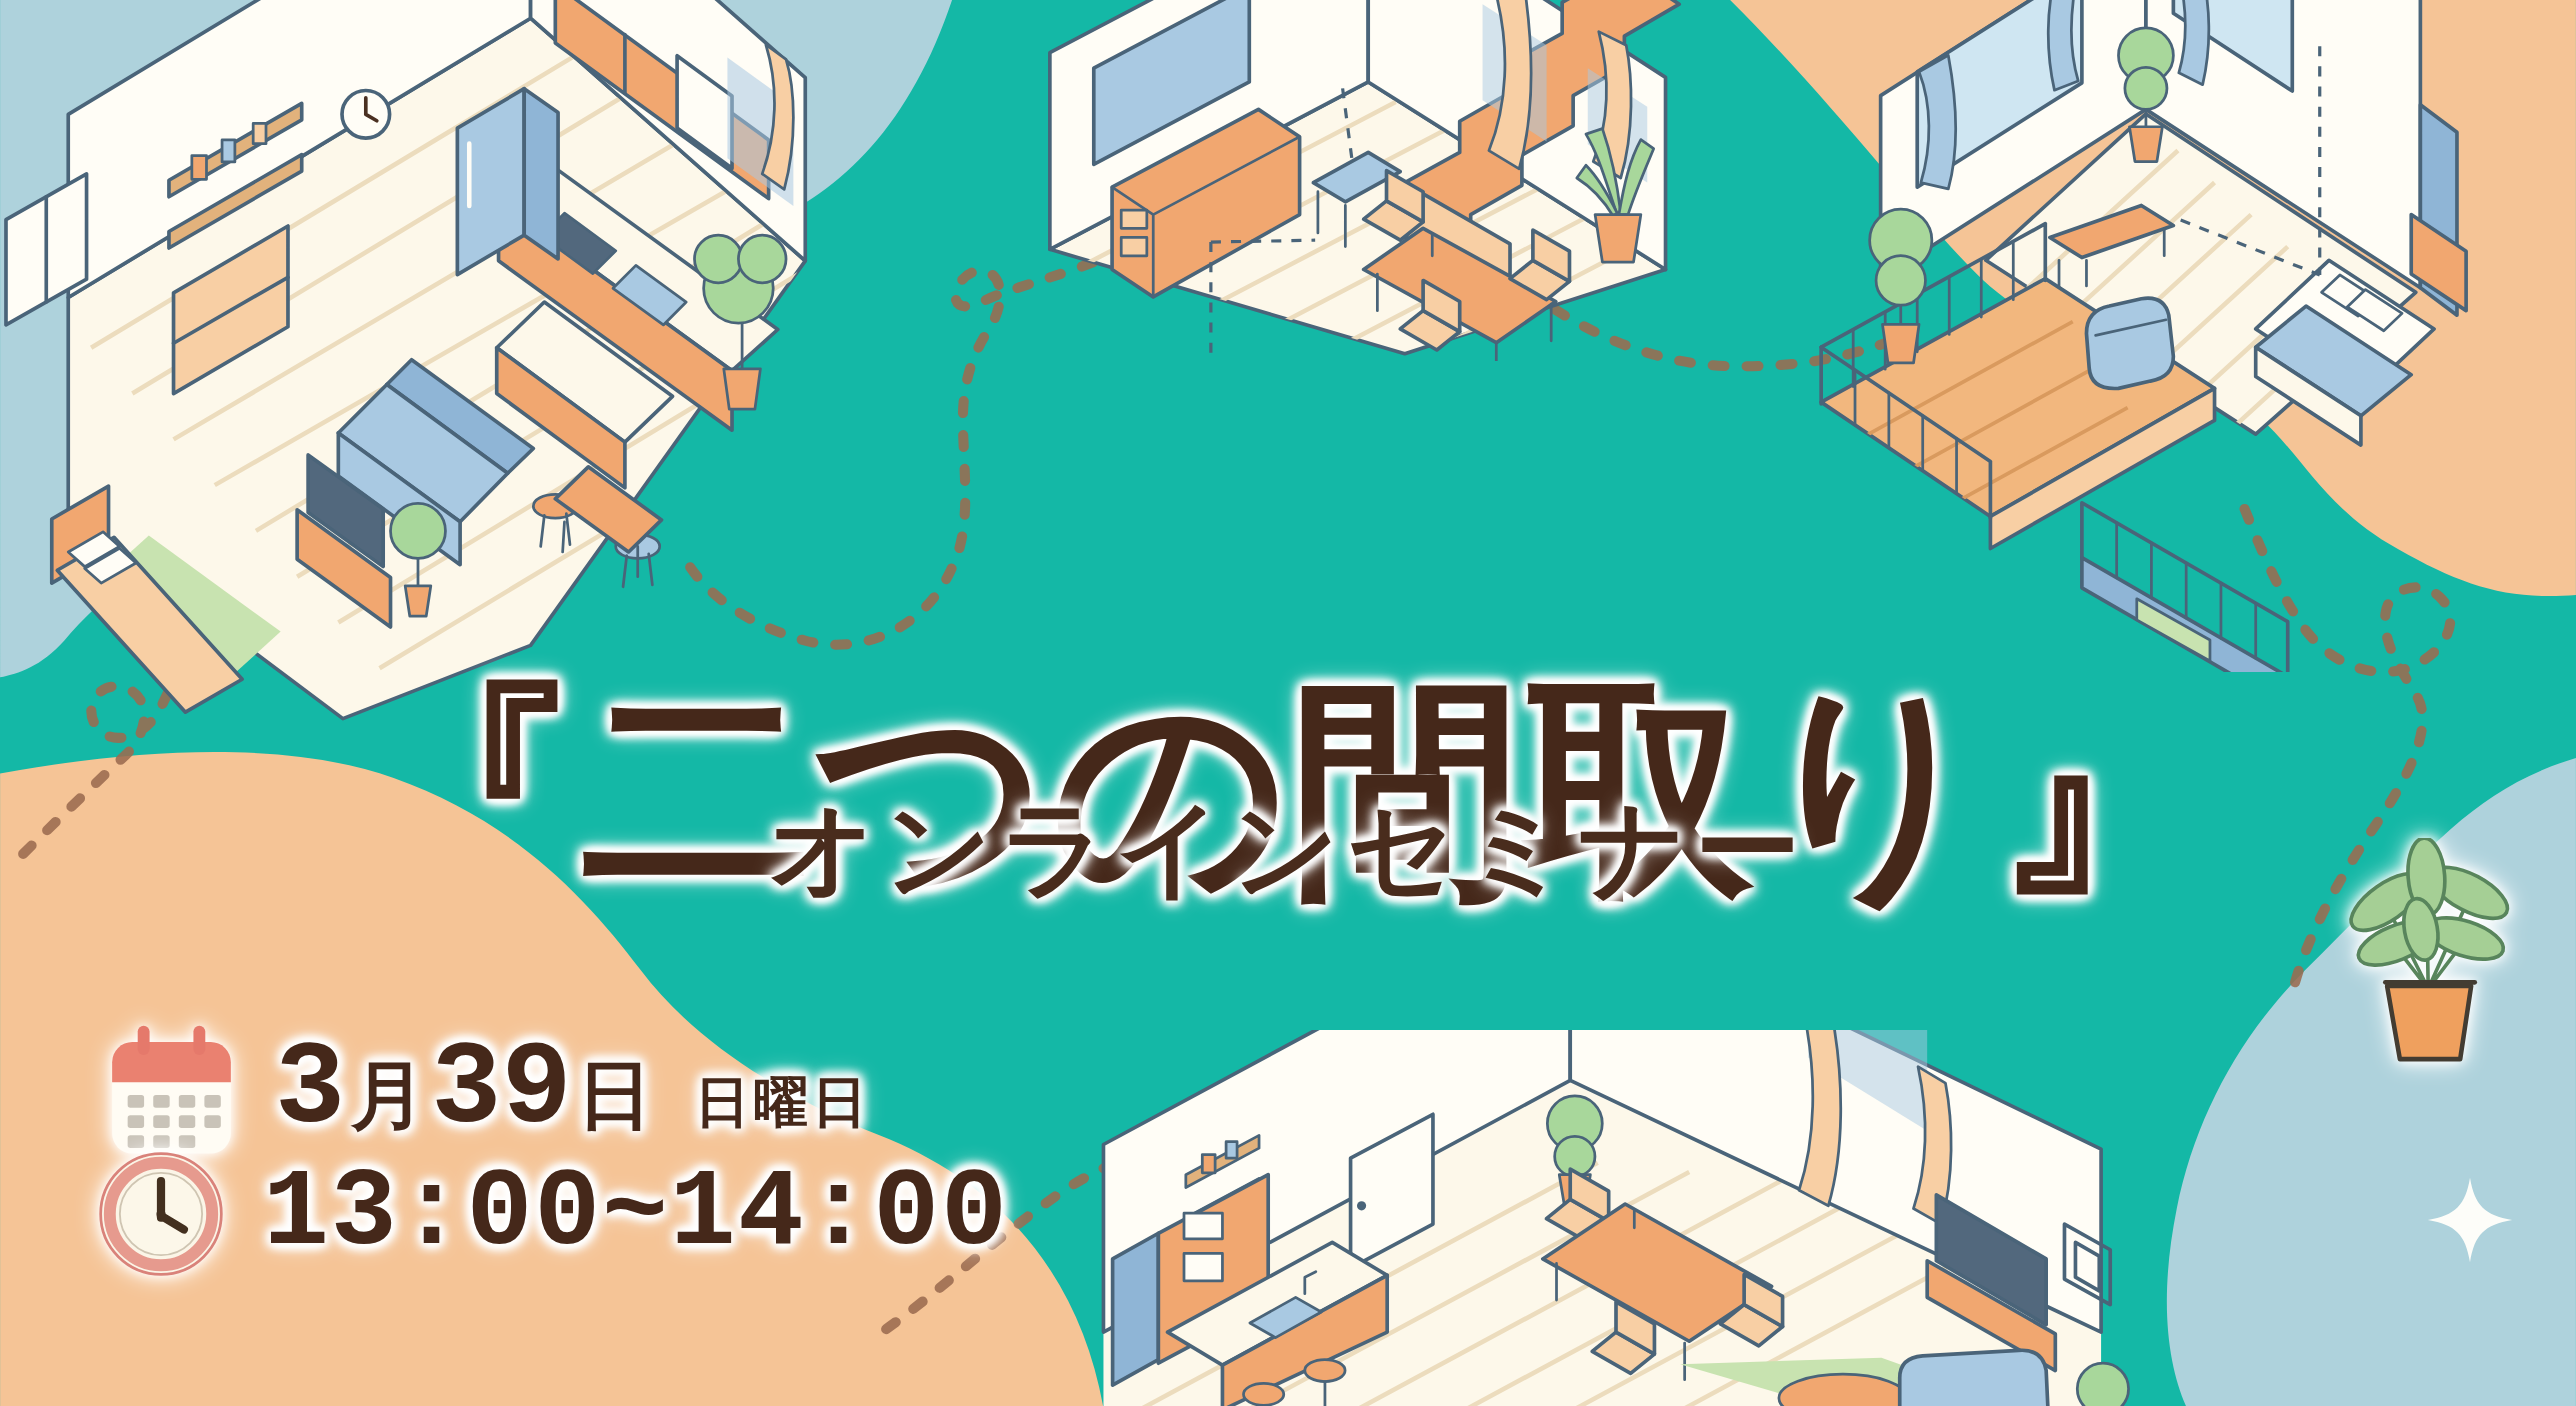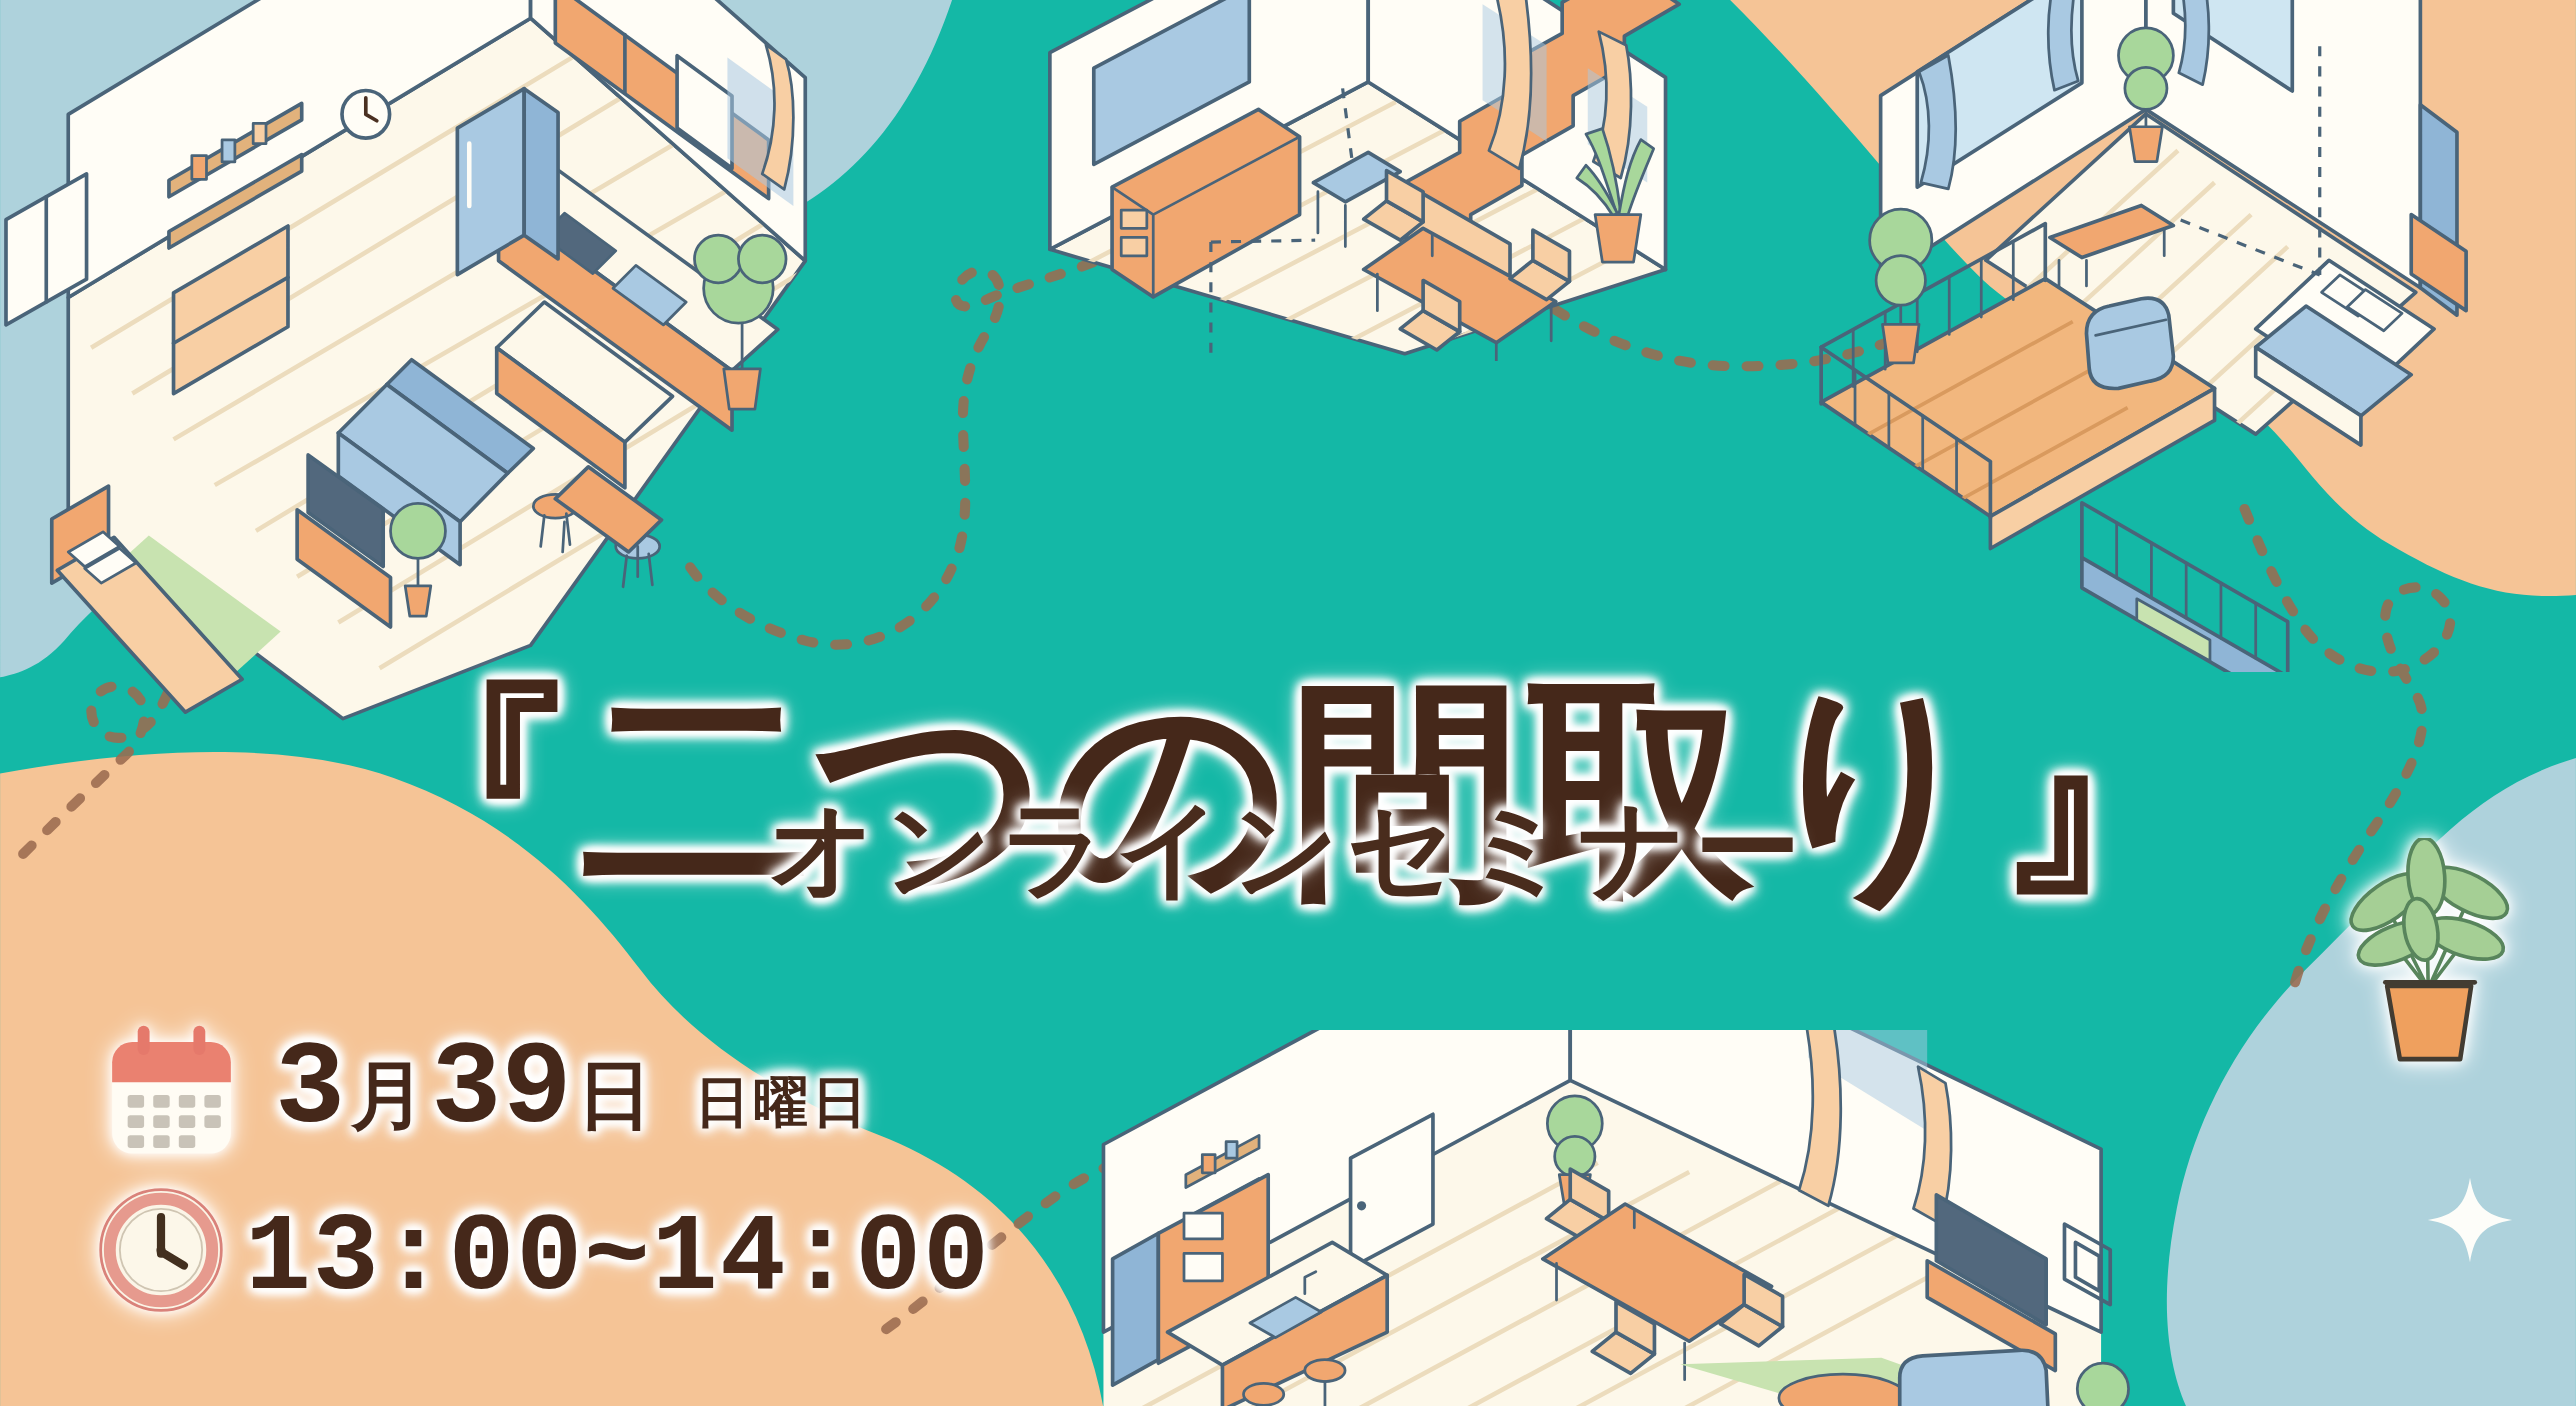--- a/index.html
+++ b/index.html
@@ -31,21 +31,21 @@
     font-size:231px;font-weight:bold;color:#45281a;letter-spacing:1.8px;line-height:1;
     white-space:nowrap;
   }
   .subtitle{
     position:absolute;top:804px;left:0;width:100%;text-align:center;
     font-size:106px;font-weight:bold;color:#492c1d;letter-spacing:7.3px;line-height:1;
     white-space:nowrap;
   }
   .info-row{position:absolute;display:flex;align-items:center;color:#45281a;font-weight:bold;}
   .date-row{left:103px;top:1018px;gap:35px;}
-  .time-row{left:97px;top:1186px;gap:20px;align-items:flex-end;}
+  .time-row{left:97px;top:1150px;gap:38px;}
   .date-text{display:flex;align-items:baseline;white-space:nowrap;}
   .num{font-size:117px;line-height:1;}
   .unit{font-size:75px;line-height:1;margin:0 5.5px;}
   .weekday{font-size:55px;line-height:1;margin-left:37px;letter-spacing:3.7px;}
   .time-text{font-size:110px;line-height:1;white-space:nowrap;letter-spacing:1.8px;}
 </style>
 </head>
 <body>
 
 <div class="canvas">

